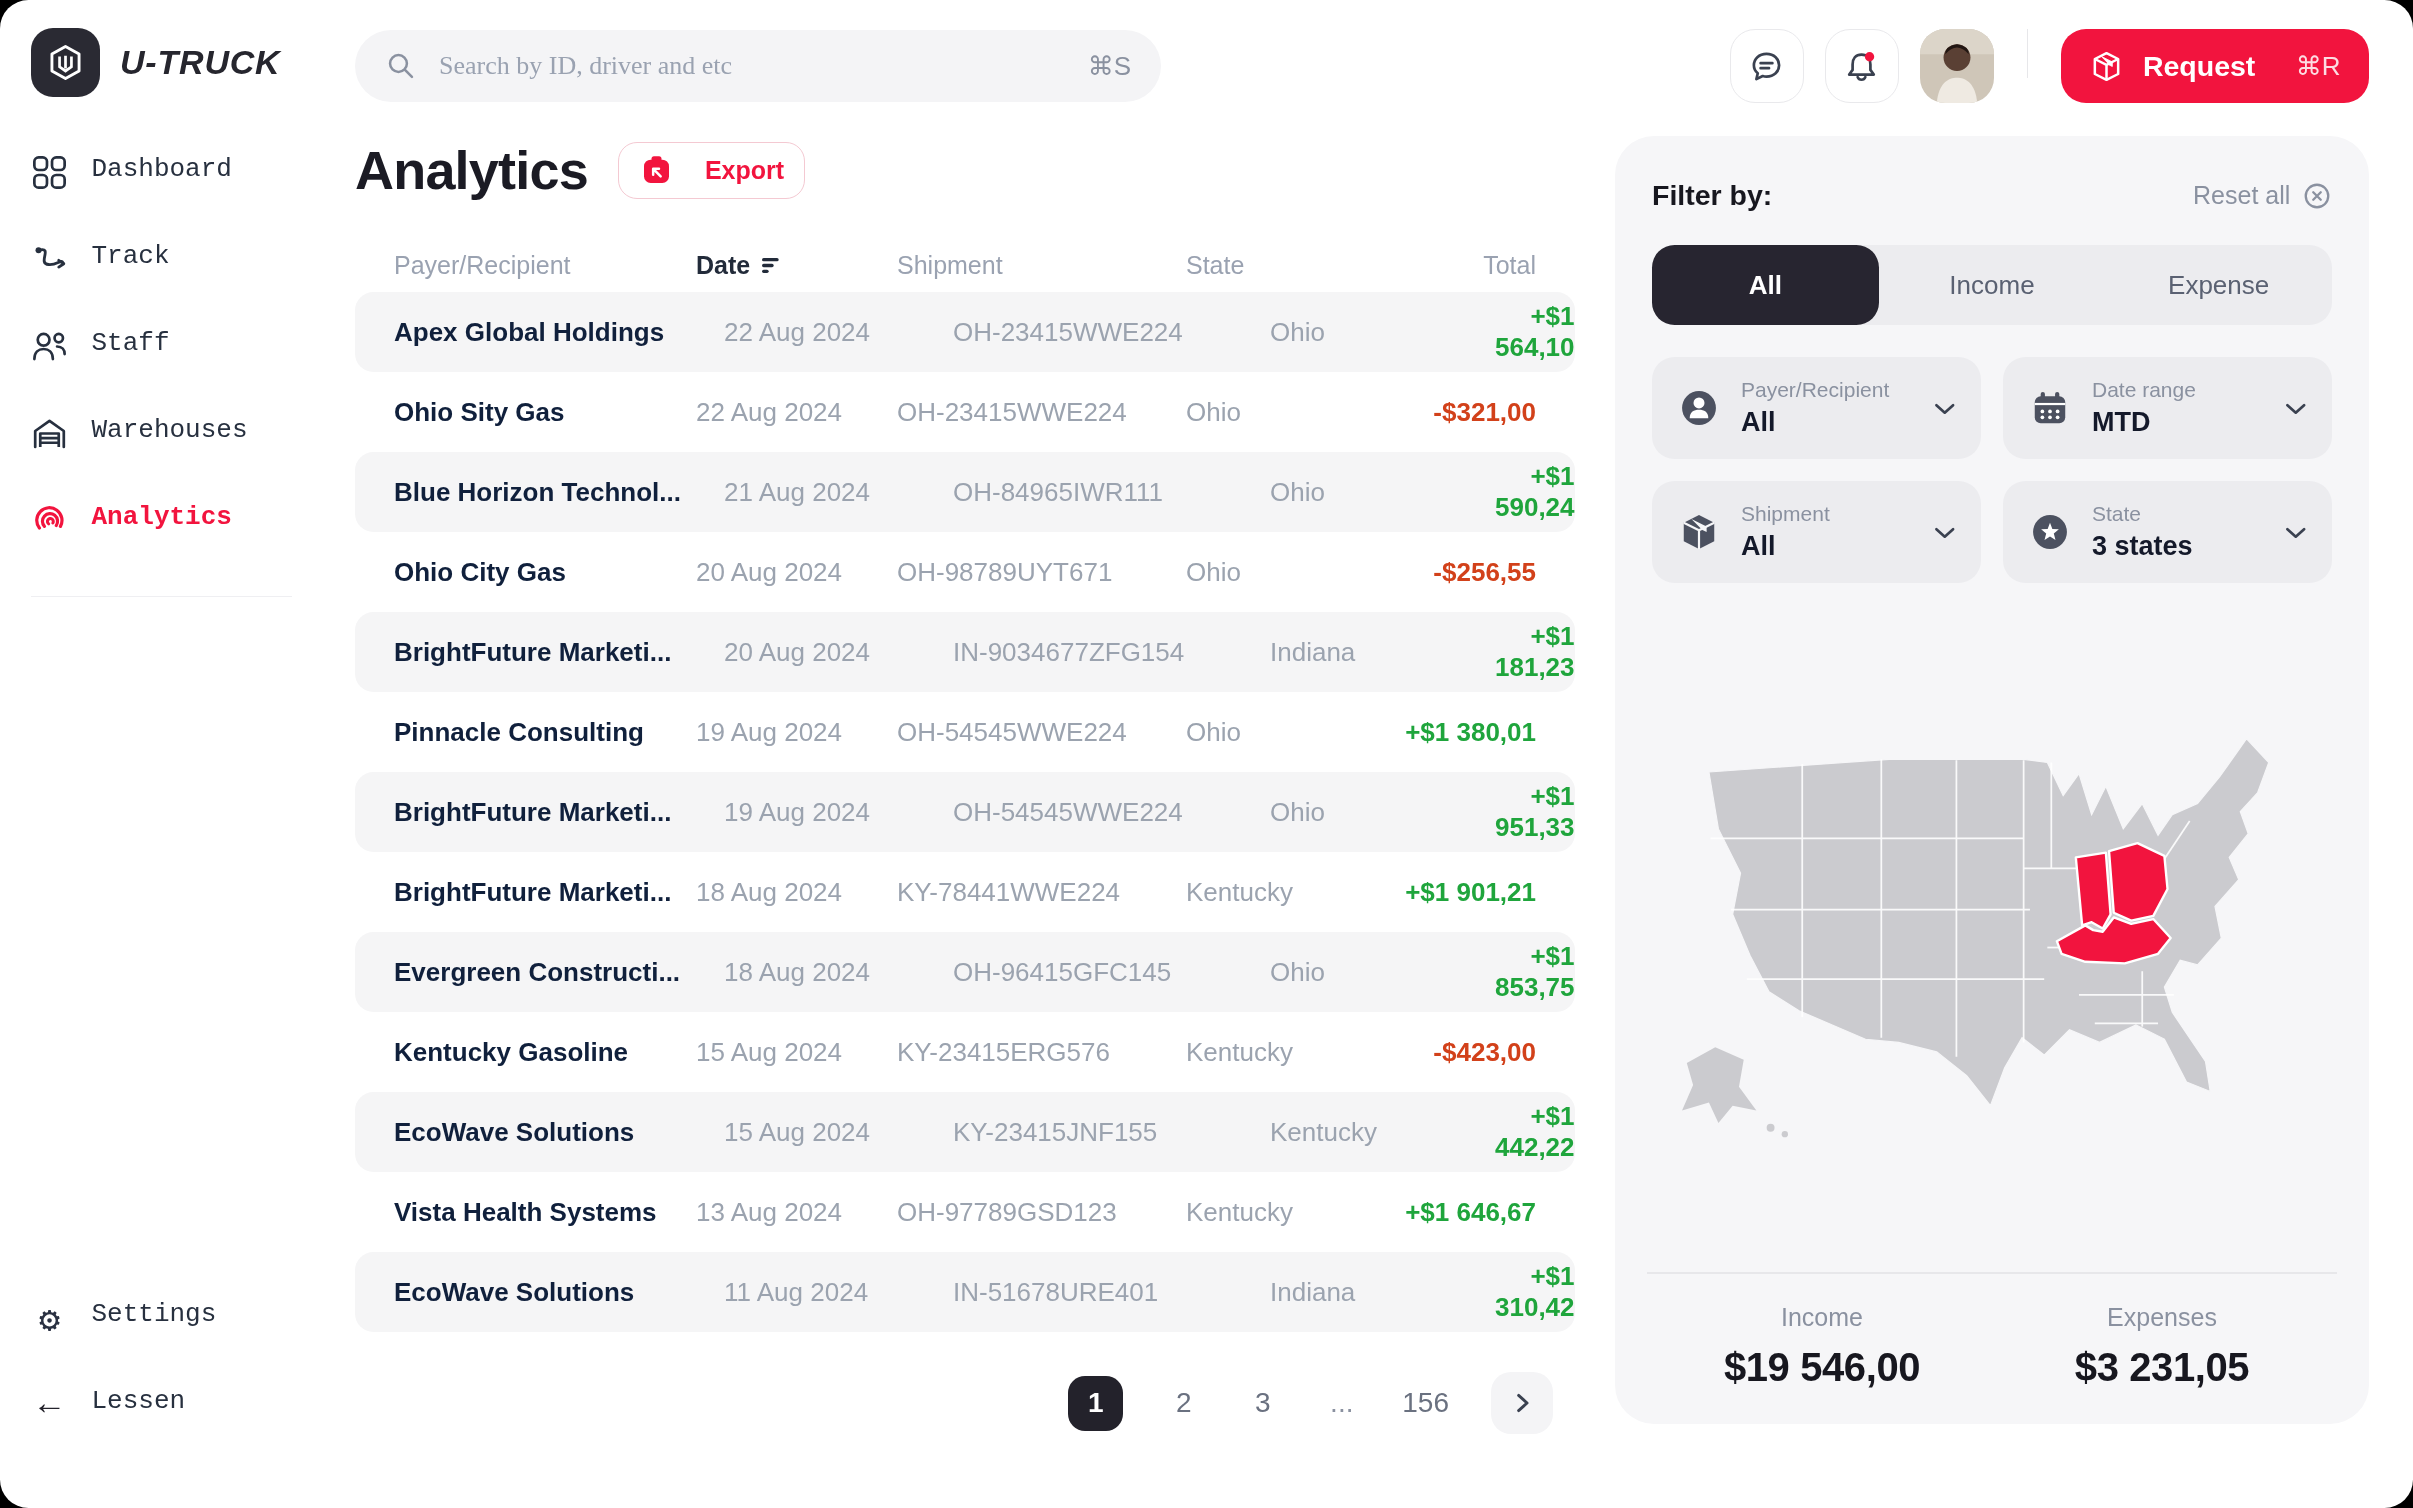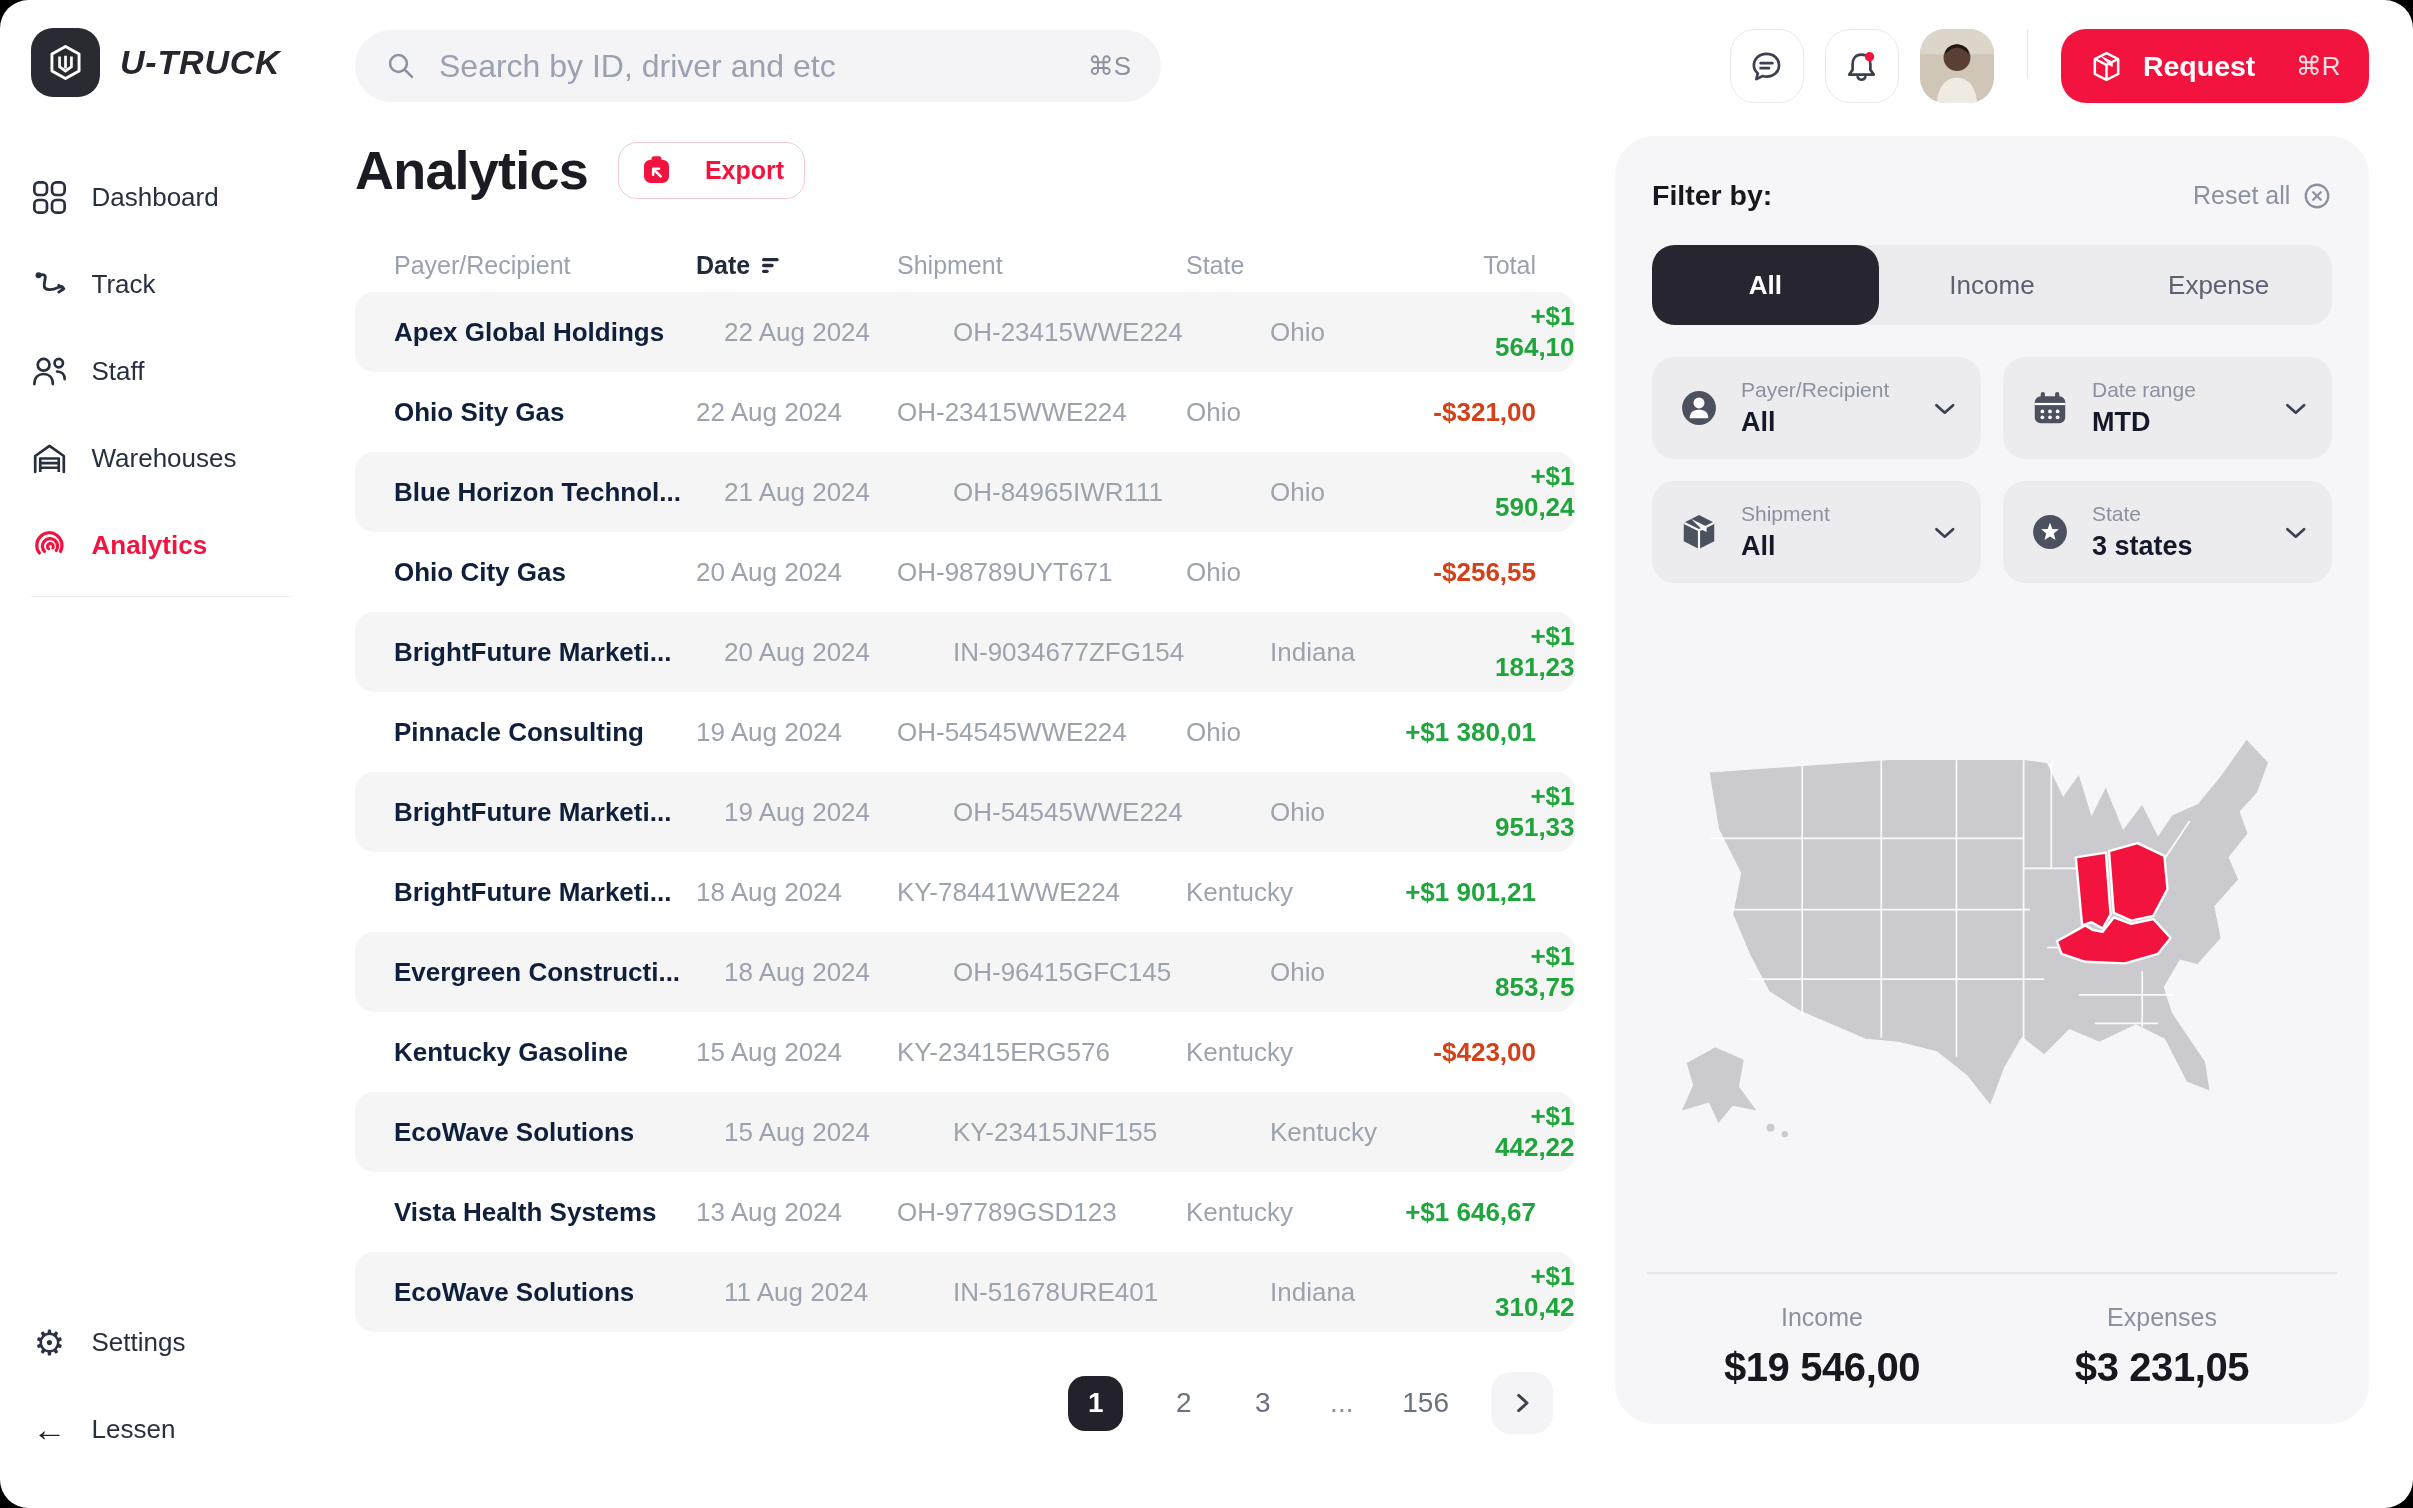--- a/index.html
+++ b/index.html
@@ -11,33 +11,33 @@
   html,body{width:2413px;height:1508px;}
   body{background:#000;font-family:"Liberation Sans",sans-serif;color:var(--ink);}
   .window{width:2413px;height:1508px;background:#fff;border-radius:28.5px;overflow:hidden;display:flex;}
 
   
   .sidebar{width:310px;flex:0 0 310px;display:flex;flex-direction:column;padding:25px 0 35px 31px;}
   .logo-row{display:flex;align-items:center;gap:20px;height:74px;margin-bottom:55px;}
   .logo-mark{width:69px;height:69px;border-radius:22px;background:#2A2A33;display:flex;align-items:center;justify-content:center;}
   .logo-text{font-size:34px;font-weight:800;font-style:italic;letter-spacing:0.8px;color:#26262E;}
   .nav{display:flex;flex-direction:column;}
-  .nav-item{display:flex;align-items:center;gap:23.5px;height:87px;cursor:pointer;}
+  .nav-item{display:flex;align-items:flex-start;gap:23.5px;height:87px;cursor:pointer;font-family:Liberation Mono, monospace;}
   .nav-item .lbl{font-size:26px;font-weight:500;color:#27303F;}
   .nav-item.active .lbl{color:var(--accent);font-weight:600;}
   .nav-divider{height:1.7px;background:#EFEFF2;width:261px;margin:6.7px 0;}
   .sidebar-bottom{margin-top:auto;display:flex;flex-direction:column;gap:0;}
   .arrow-glyph{font-size:34px;color:#23222B;width:37px;text-align:center;}
   .gear-glyph{font-size:35px;color:#2A3142;width:37px;text-align:center;}
 
   
   .main{flex:1;display:flex;flex-direction:column;padding:0 44px 0 45px;}
   .topbar{height:121px;display:flex;align-items:center;gap:20px;padding-top:11.7px;}
   .search{width:806px;height:72px;background:#F4F4F6;border-radius:37px;display:flex;align-items:center;padding:0 30px;gap:22px;}
-  .search input{border:none;outline:none;background:transparent;flex:1;font-size:32px;color:#15803d;font-family:Liberation Sans, sans-serif;}
+  .search input{border:none;outline:none;background:transparent;flex:1;font-size:26px;color:#15803d;font-family:Liberation Serif, serif;}
   .search input::placeholder{color:#9AA2B1;}
   .kbd{font-size:26px;color:#8A91A0;}
   .top-actions{margin-left:auto;display:flex;align-items:flex-start;gap:21px;}
   .icon-btn{width:74px;height:74px;border:1.7px solid var(--line);border-radius:25px;background:#fff;display:flex;align-items:center;justify-content:center;position:relative;cursor:pointer;}
   .avatar{width:74px;height:74px;border-radius:25px;overflow:hidden;flex:0 0 74px;}
   .vdiv{width:1.7px;height:49px;background:#E7E7EA;margin:0 11.7px;}
   .request-btn{height:74px;border-radius:25px;background:var(--accent);border:none;color:#fff;display:flex;align-items:center;gap:18.4px;padding:0 28.5px;cursor:pointer;min-width:251px;}
   .request-btn .rl{font-size:28.5px;font-weight:700;}
   .request-btn .rk{font-size:26px;opacity:.85;margin-left:22px;}
 

